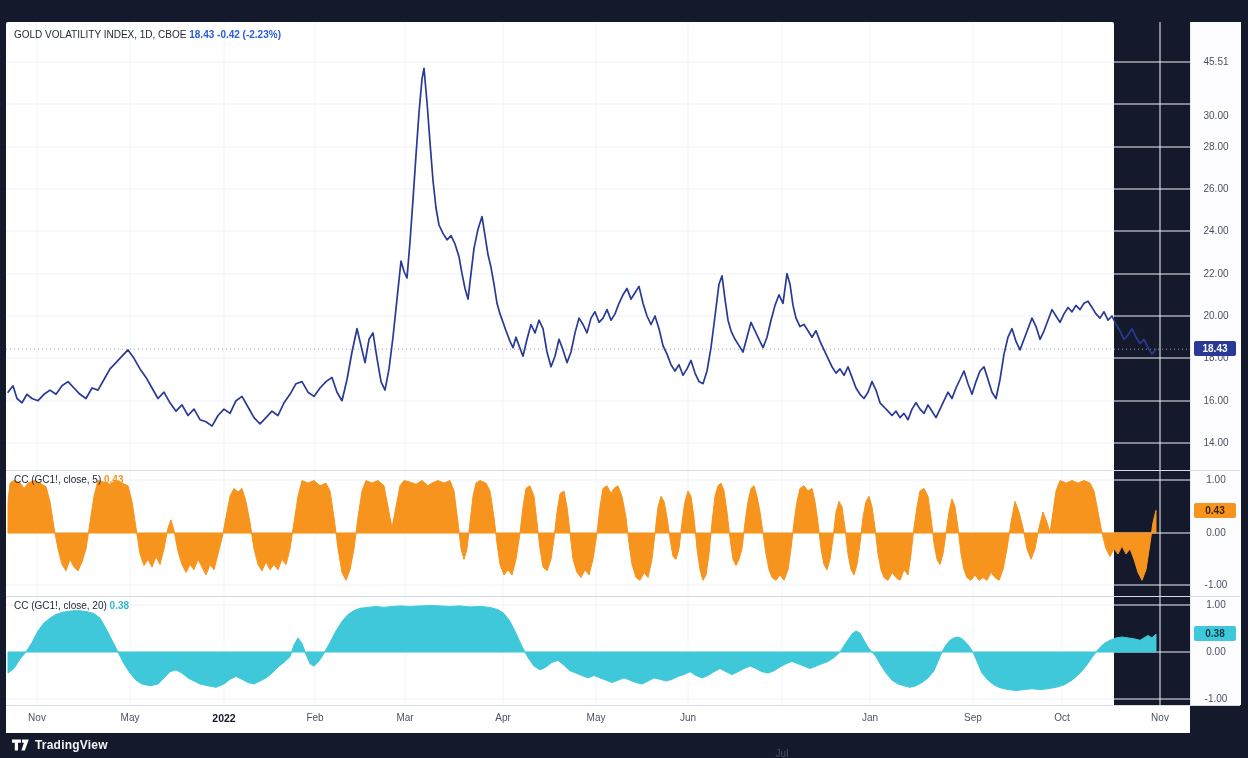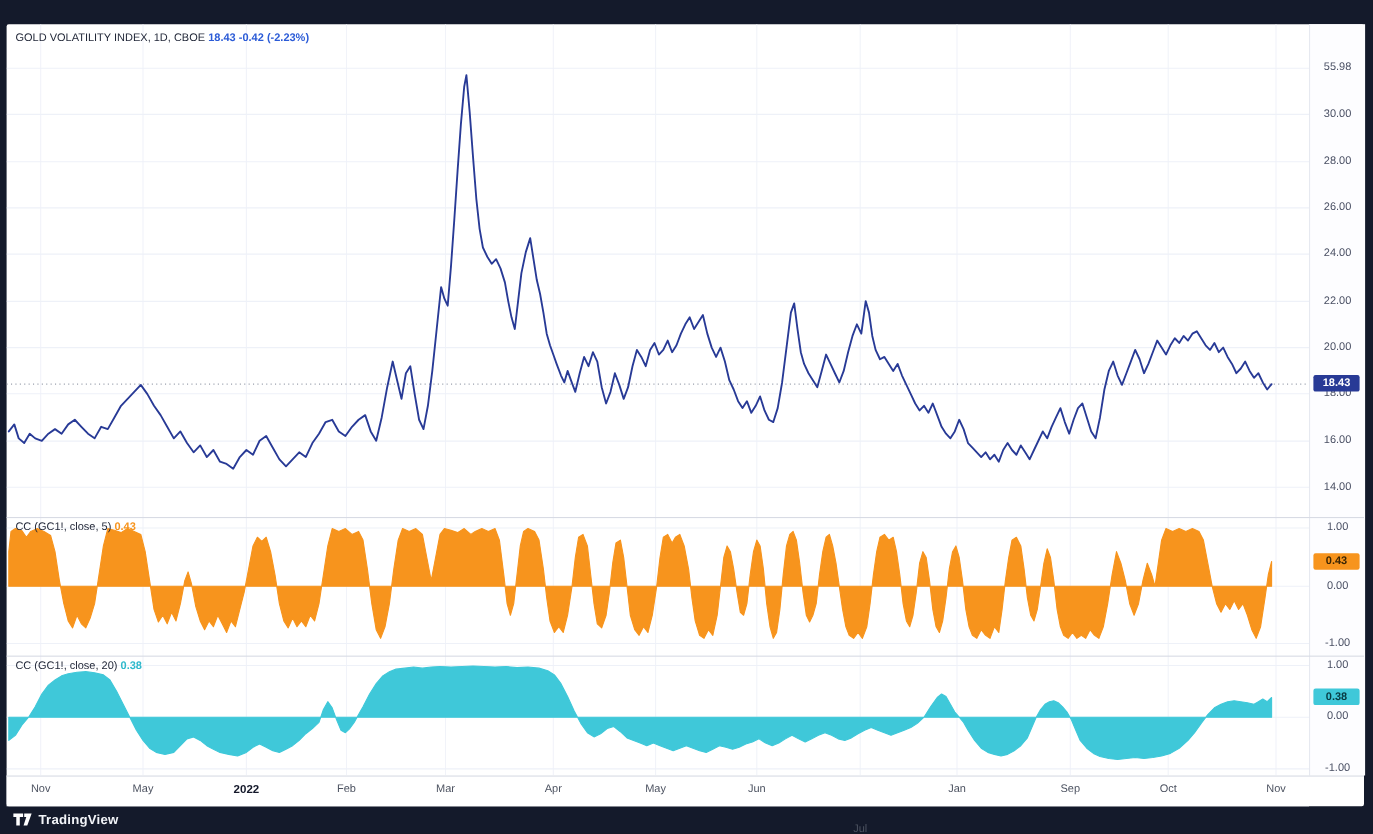--- a/index.html
+++ b/index.html
@@ -1,20 +1,20 @@
 <!DOCTYPE html>
 <html><head>
 <meta charset="utf-8">
 <style>
   html,body{margin:0;padding:0;background:#10131d;}
   .frame{position:relative;width:1248px;height:758px;background:#141a2b;overflow:hidden;
          font-family:"Liberation Sans",sans-serif;}
   .topbar{position:absolute;top:0;left:0;width:100%;height:22px;line-height:22px;
           padding-left:10px;font-size:10px;color:#d7dbe6;letter-spacing:.2px;box-sizing:border-box;}
-  .card{position:absolute;left:6px;top:22px;width:1234px;height:711px;background:#ffffff;border-radius:2px;}
+  .card{position:absolute;left:6px;top:22px;width:1064px;height:711px;background:#ffffff;border-radius:2px;padding-left:44px;}
   #chart-svg{position:absolute;left:0;top:0;display:block;}
   .axis-col{position:absolute;left:1184px;top:0;width:50px;height:683px;background:#fdfdff;
             border-left:1px solid #e6e9f0;}
   .tick{position:absolute;left:0;width:100%;text-align:center;font-size:10px;color:#4a5064;}
   .badge{position:absolute;left:3px;width:42px;height:15px;line-height:15px;text-align:center;
          font-size:10px;font-weight:bold;border-radius:2px;z-index:6;}
   .badge-price{background:#283a96;color:#ffffff;}
   .badge-cc5{background:#f7941d;color:#3a2504;}
   .badge-cc20{background:#3fc8d9;color:#083b44;}
   .sep{position:absolute;left:0;width:1234px;height:1px;background:#d8dbe4;z-index:4;}
@@ -86,22 +86,22 @@
 
     <div class="legend" style="left:8px;top:578px;">
       <span>CC (GC1!, close, 20)</span>
       <span class="val val-cyan">0.38</span>
     </div>
 
     <div class="axis-col" id="axis-col">
       <div class="badge badge-price" style="top:319px;">18.43</div>
       <div class="badge badge-cc5" style="top:481px;">0.43</div>
       <div class="badge badge-cc20" style="top:604px;">0.38</div>
-    <div class="tick" style="top: 34px;">55.98</div>
-        <div class="tick" style="top: 76px;">30.00</div>
+    <div class="tick" style="top: 34px;">45.51</div>
+        <div class="tick" style="top: 88px;">30.00</div>
         <div class="tick" style="top: 119px;">28.00</div>
         <div class="tick" style="top: 161px;">26.00</div>
         <div class="tick" style="top: 203px;">24.00</div>
         <div class="tick" style="top: 246px;">22.00</div>
         <div class="tick" style="top: 288px;">20.00</div>
         <div class="tick" style="top: 330px;">18.00</div>
         <div class="tick" style="top: 373px;">16.00</div>
         <div class="tick" style="top: 415px;">14.00</div>
         <div class="tick" style="top: 452px;">1.00</div>
         <div class="tick" style="top: 505px;">0.00</div>

